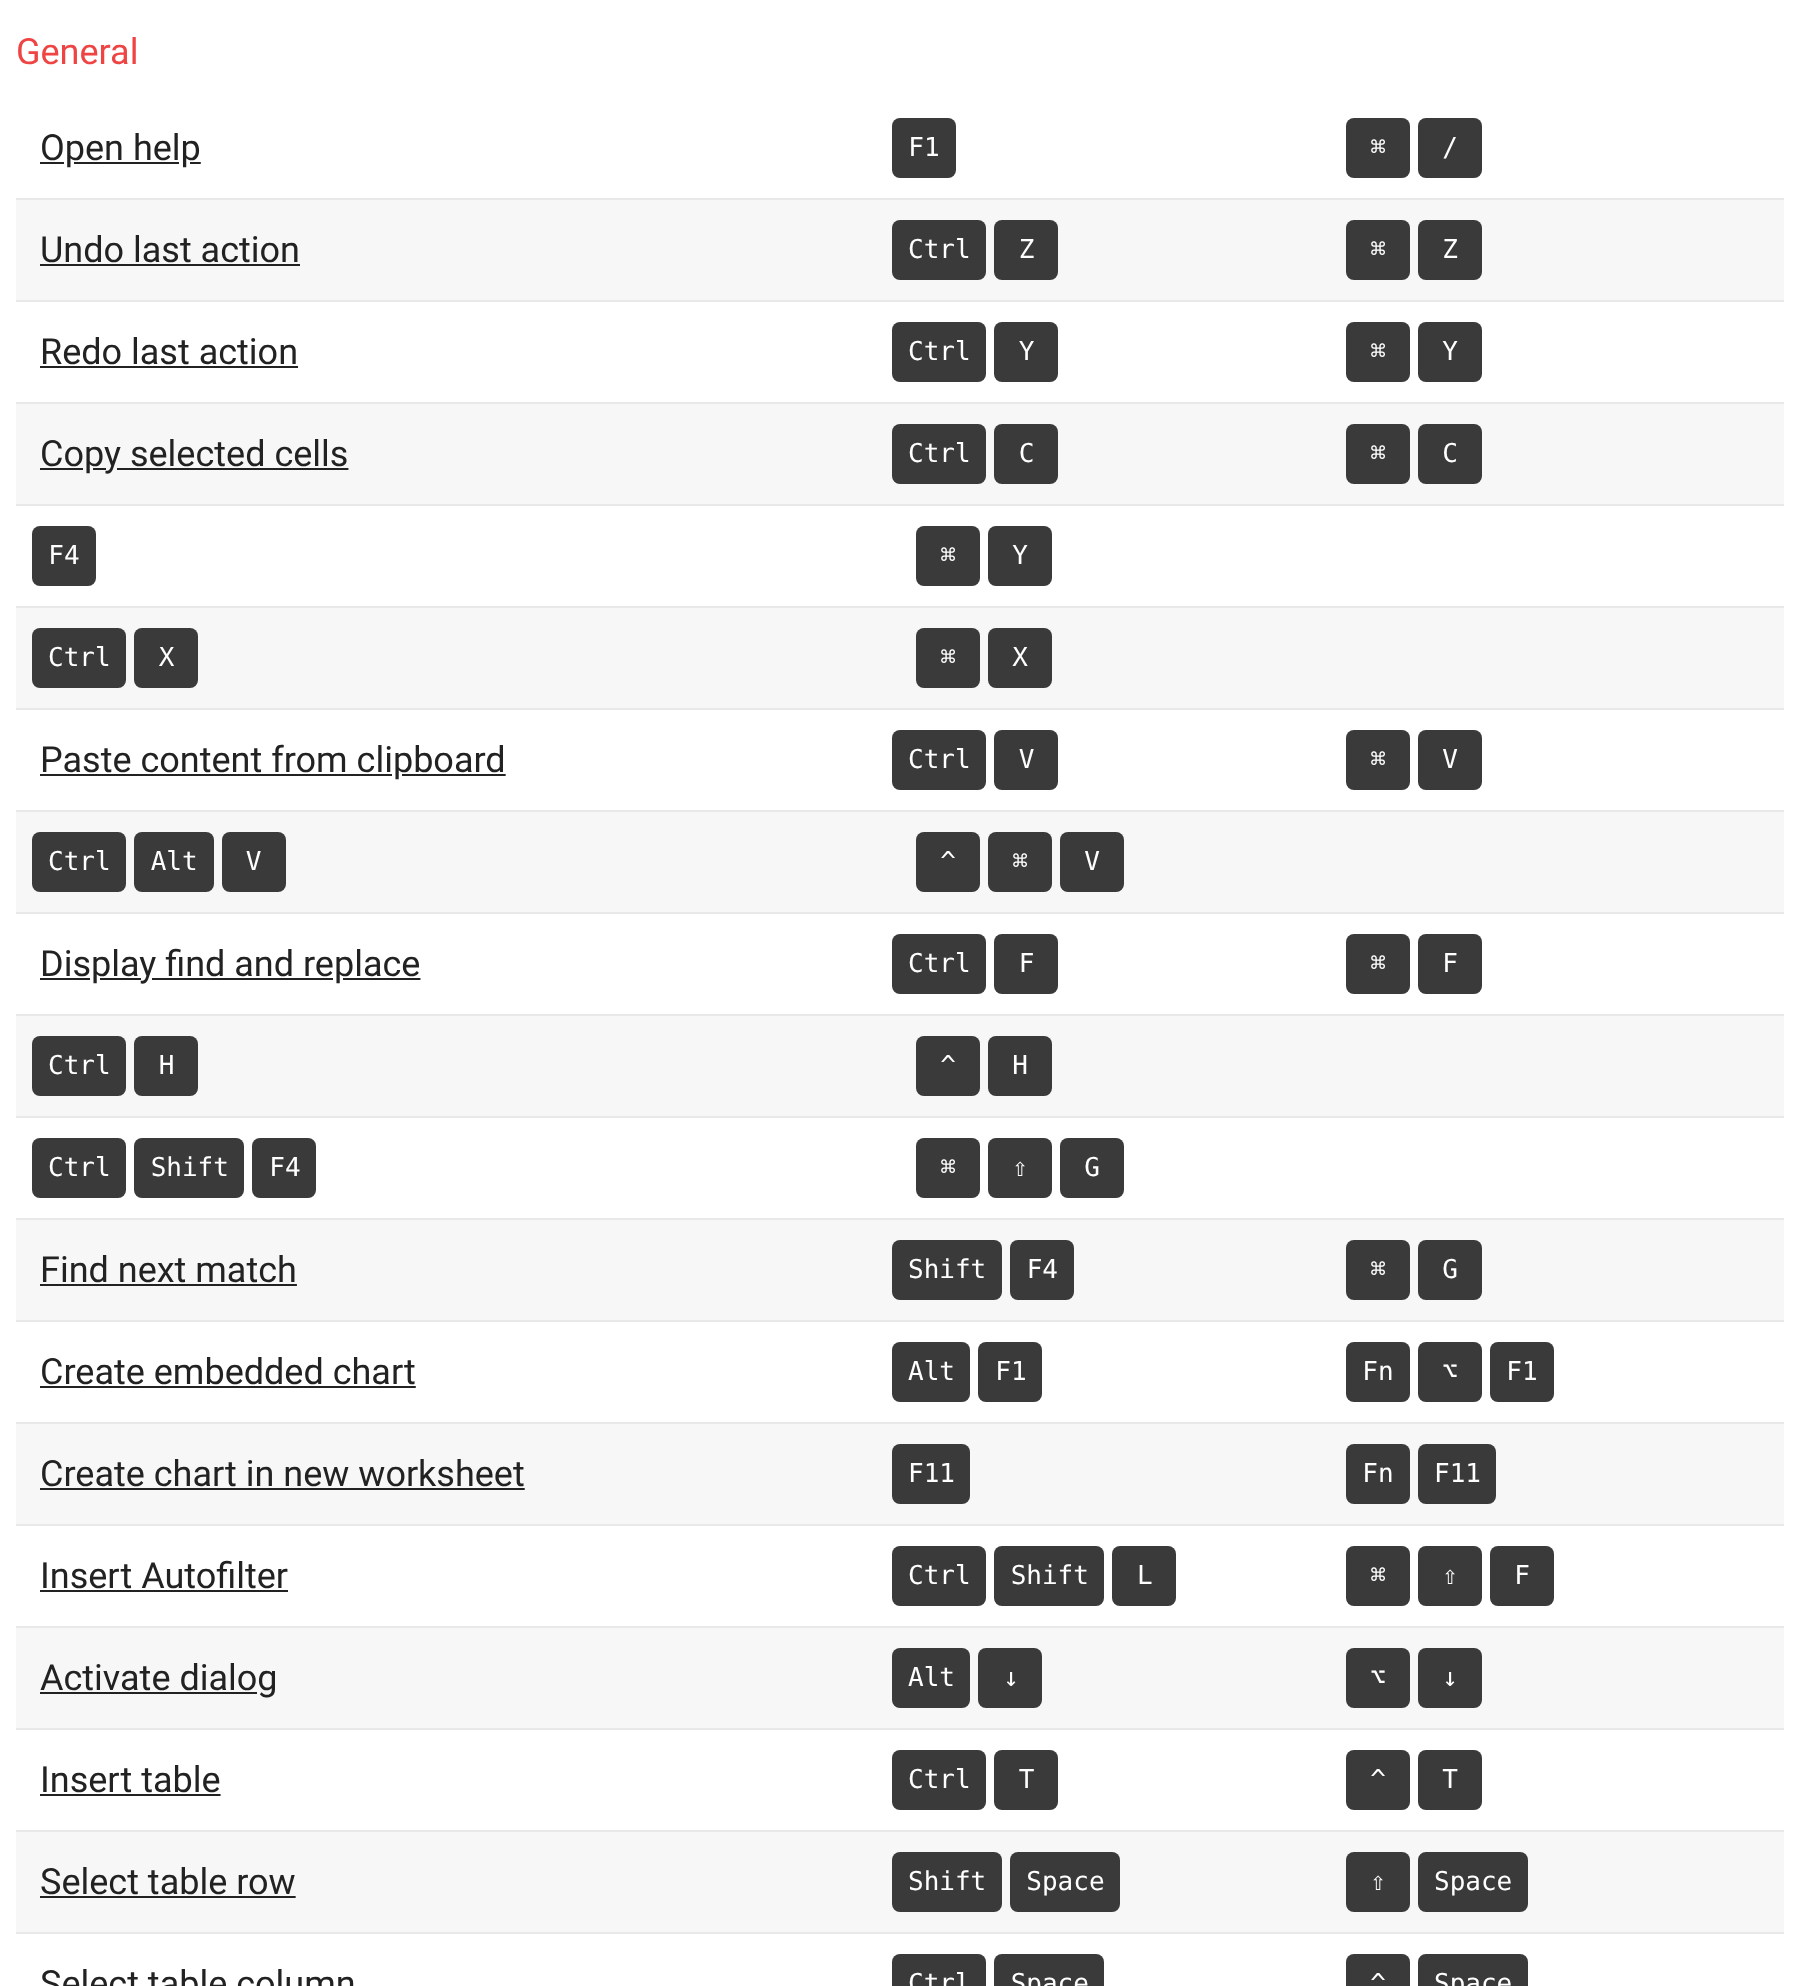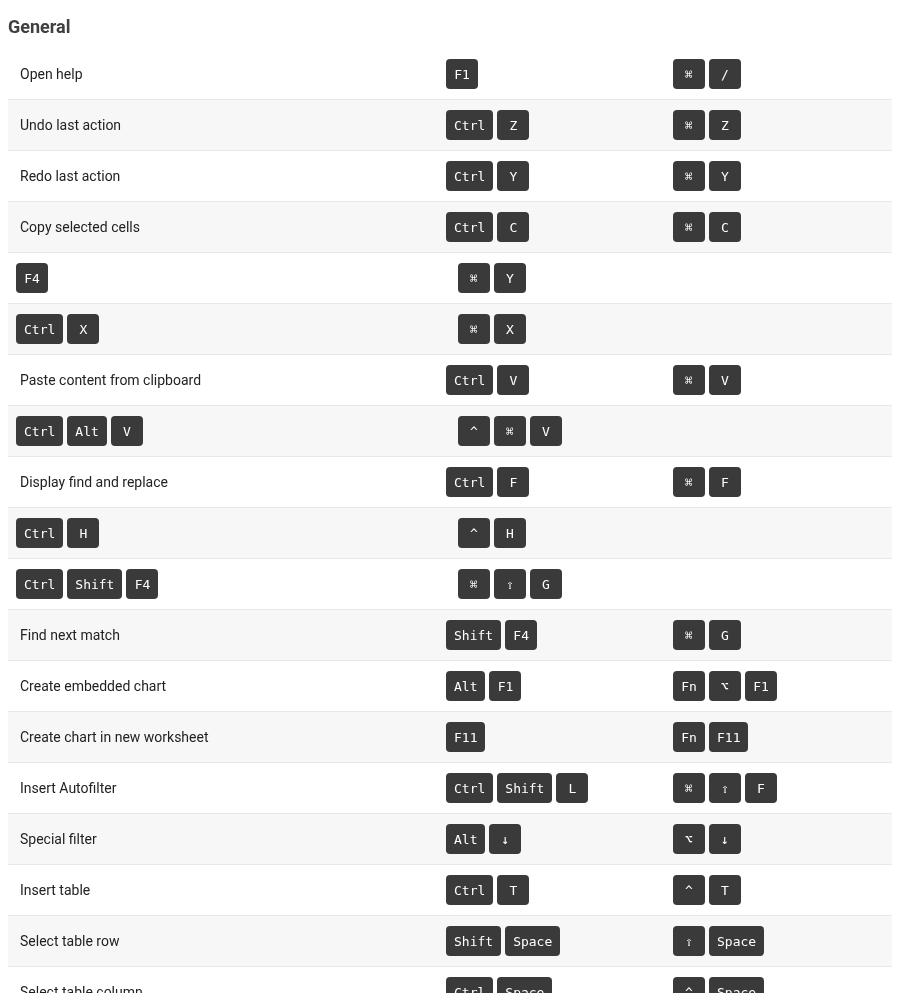--- a/index.html
+++ b/index.html
@@ -15,23 +15,23 @@
       color: #222;
       width: 900px;
     }
 
     .page-container {
       padding: 16px 8px 16px 8px;
     }
 
     .section-title {
       font-size: 18px;
-      font-weight: 700;
+      font-weight: 400;
       margin-bottom: 12px;
-      color: #404040;
+      color: #ef4444;
     }
 
     .shortcut-row {
       display: flex;
       align-items: center;
       border-bottom: 1px solid #e8e8e8;
       min-height: 46px;
     }
 
     .shortcut-row:nth-child(even) {
@@ -39,21 +39,22 @@
     }
 
     .shortcut-row:nth-child(odd) {
       background-color: #ffffff;
     }
 
     .action-name {
       flex: 0 0 430px;
       padding: 10px 12px;
       color: #222;
-      font-size: 14px;
+      font-size: 18px;
+      text-decoration: underline;
     }
 
     .keys-group {
       flex: 1;
       display: flex;
       align-items: center;
       padding: 10px 8px;
       gap: 4px;
       text-align: center;
     }
@@ -237,21 +238,21 @@
           <span class="kbd">Shift</span>
           <span class="kbd">L</span>
         </div>
         <div class="keys-group">
           <span class="kbd">⌘</span>
           <span class="kbd">⇧</span>
           <span class="kbd">F</span>
         </div>
       </div>
       <div class="shortcut-row">
-        <div class="action-name">Special filter</div>
+        <div class="action-name">Activate dialog</div>
         <div class="keys-group">
           <span class="kbd">Alt</span>
           <span class="kbd">↓</span>
         </div>
         <div class="keys-group">
           <span class="kbd">⌥</span>
           <span class="kbd">↓</span>
         </div>
       </div>
       <div class="shortcut-row">

